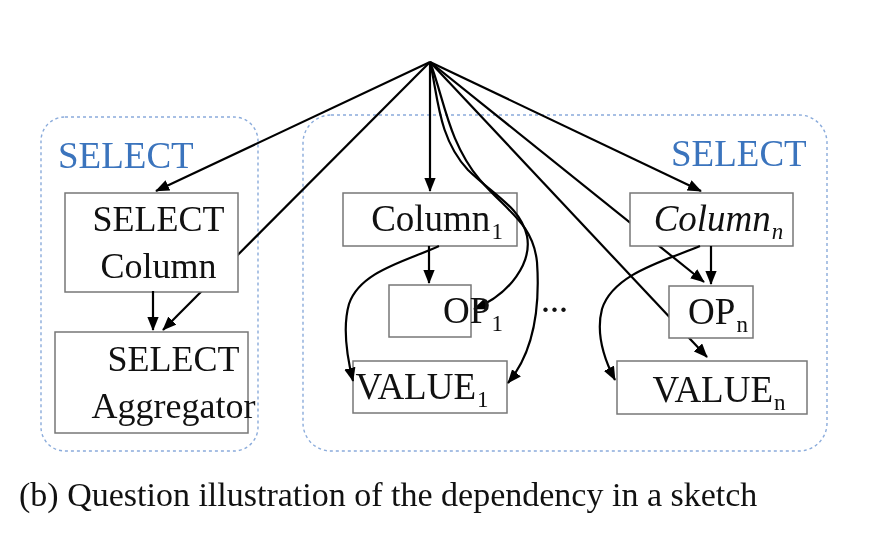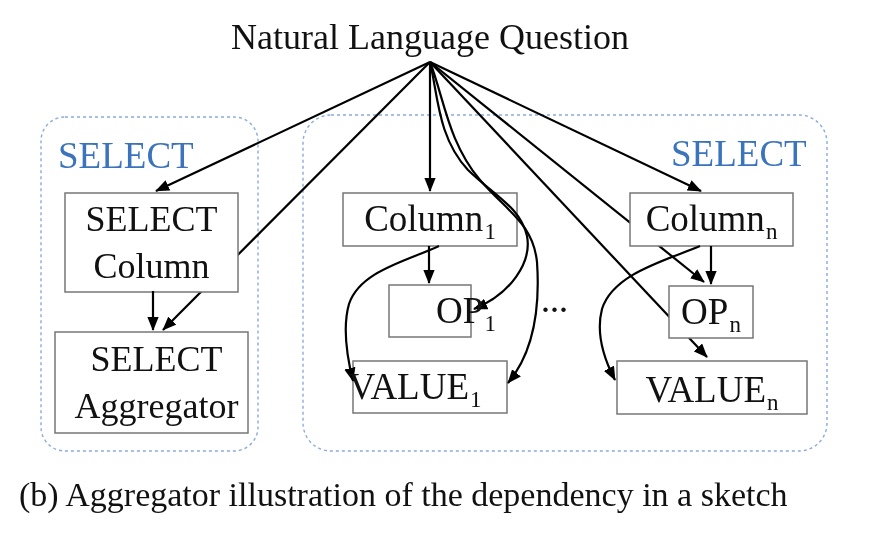--- a/index.html
+++ b/index.html
@@ -8,29 +8,29 @@
     font-family:"Liberation Serif","DejaVu Serif",serif;color:#111111;
   }
   .stage svg{position:absolute;left:0;top:0;}
   .txt{position:absolute;white-space:pre-line;line-height:1.08;}
   .title{left:200px;top:18px;width:460px;text-align:center;font-size:36px;}
   .caption{left:19px;top:477px;width:860px;font-size:34px;}
   .grouplabel{font-size:37px;color:#3b74bd;margin-top:8px;}
   .lbl-select{left:58px;top:128px;}
   .lbl-where{left:671px;top:126px;}
   .node{position:absolute;display:flex;align-items:center;justify-content:center;
-        text-align:center;font-size:37px;line-height:1.3;}
+        text-align:center;font-size:37px;line-height:1.3;margin-left:7px;}
   .node.small{font-size:36px;}
   .node sub{font-size:23px;line-height:0;vertical-align:-8px;margin-left:1px;}
   .n-selcol{left:65px;top:193px;width:173px;height:99px;}
-  .n-selagg{left:60px;top:332px;width:193px;height:101px;border-radius:26px;}
+  .n-selagg{left:70px;top:332px;width:193px;height:101px;border-radius:26px;}
   .n-col1{left:343px;top:193px;width:174px;height:53px;text-align:right;}
   .n-op1{left:389px;top:285px;width:82px;height:52px;padding-left:36px;}
   .n-val1{left:338px;top:361px;width:154px;height:52px;}
-  .n-coln{left:630px;top:193px;width:163px;height:53px;}
+  .n-coln{left:630px;top:193px;width:163px;height:53px;font-style:italic;}
   .n-opn{left:669px;top:286px;width:84px;height:52px;align-items:center;}
   .n-valn{left:617px;top:361px;width:190px;height:53px;align-items:flex-end;}
   .dots{left:542px;top:288px;font-size:28px;letter-spacing:2px;font-weight:bold;}
 </style>
 </head>
 <body>
 
 <div class="stage">
 
   <svg width="892" height="536" viewBox="0 0 892 536">
@@ -67,21 +67,20 @@
       <path d="M430,62 C444,98 448,142 480,180 C508,212 533,224 537,262 C540,306 534,352 508,383" marker-end="url(#arrow)"></path>
       <path d="M430,62 L701,191" marker-end="url(#arrow)"></path>
       <path d="M153,291 L153,330" marker-end="url(#arrow)"></path>
       <path d="M429,246 L429,283" marker-end="url(#arrow)"></path>
       <path d="M439,246 C407,261 360,271 349,304 C343,325 346,353 353,381" marker-end="url(#arrow)"></path>
       <path d="M711,246 L711,284" marker-end="url(#arrow)"></path>
       <path d="M700,246 C664,261 613,274 602,309 C596,332 602,355 615,380" marker-end="url(#arrow)"></path>
     </g>
   </svg>
 
-  <div class="txt title">Natural Language Question</div>
 
   <div class="txt grouplabel lbl-select">SELECT</div>
   <div class="txt grouplabel lbl-where">SELECT</div>
 
   <div class="node small n-selcol">
     <span>SELECT
 Column</span>
   </div>
   <div class="node small n-selagg">
     <span>SELECT
@@ -103,14 +102,14 @@
   </div>
   <div class="node n-opn">
     <span><span>OP</span><sub>n</sub></span>
   </div>
   <div class="node n-valn">
     <span><span>VALUE</span><sub>n</sub></span>
   </div>
 
   <div class="txt dots">...</div>
 
-  <div class="txt caption">(b) Aggregator illustration of the dependency in a sketch</div>
+  <div class="txt caption">(b) Question illustration of the dependency in a sketch</div>
 </div>
 
 </body></html>

